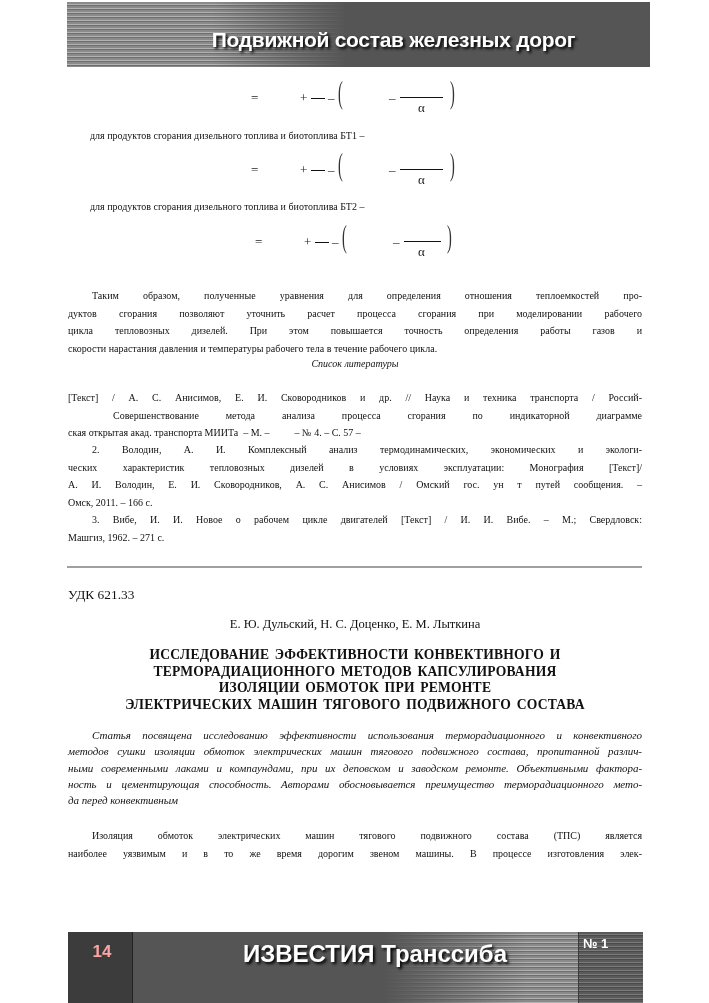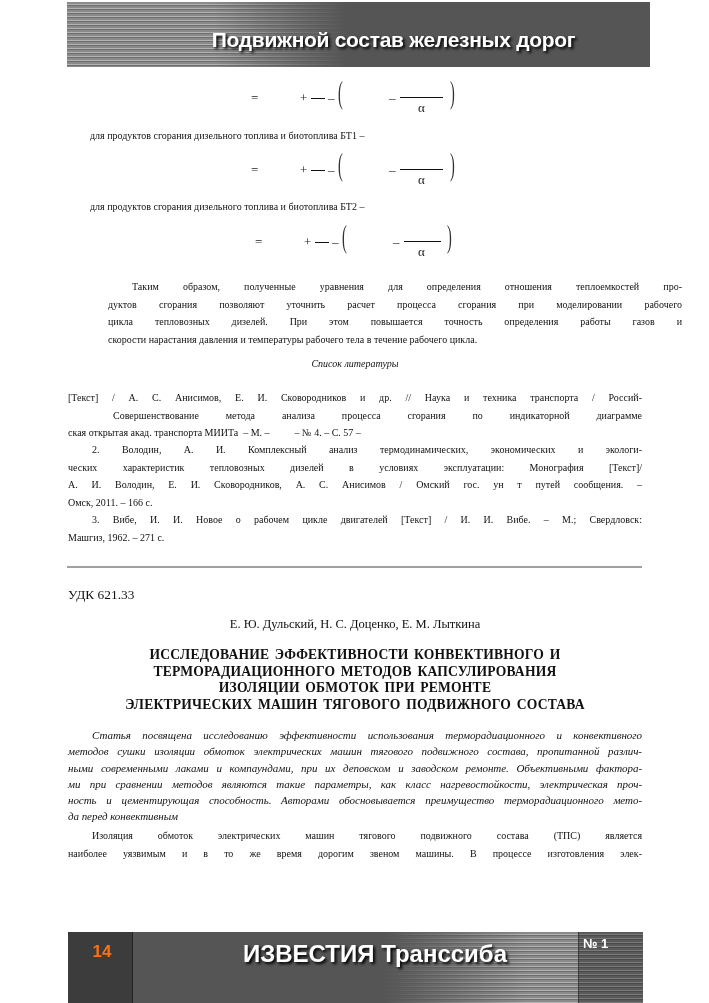--- a/index.html
+++ b/index.html
@@ -30,21 +30,21 @@
     font-size: 13.6px; line-height: 16.5px; word-spacing: 2px; letter-spacing: 0.2px; }
   .abstract { position: absolute; left: 68px; width: 574px; top: 727px; font-style: italic; font-size: 11px; line-height: 16.3px; }
   .abstract .line { letter-spacing: -0.05px; }
   .footer-bar { position: absolute; left: 68px; top: 932px; width: 574px; height: 71px;
     background:
       linear-gradient(90deg, #555 0%, #555 55%, rgba(85,85,85,0) 80%),
       repeating-linear-gradient(180deg, #8a8a8a 0px, #8a8a8a 2px, #b2b2b2 2px, #b2b2b2 3px, #6e6e6e 3px, #6e6e6e 4px); }
   .page-num-box { position: absolute; left: 68px; top: 932px; width: 64px; height: 71px; background: #3c3c3c;
     border-right: 1px solid #222; }
   .page-num { position: absolute; left: 0; right: 0; top: 10px; text-align: center; padding-left: 4px;
-    font-family: "Liberation Sans", sans-serif; font-weight: bold; font-size: 17px; color: #f97316; }
+    font-family: "Liberation Sans", sans-serif; font-weight: bold; font-size: 17px; color: #fca5a5; }
   .footer-title { position: absolute; left: 132px; width: 446px; top: 940px; text-align: center;
     font-family: "Liberation Sans", sans-serif; font-weight: bold; font-size: 24px; color: #fff;
     text-shadow: 2px 2px 3px #000; padding-left: 20px; }
   .issue-box { position: absolute; left: 578px; top: 932px; width: 64px; height: 71px;
     background: repeating-linear-gradient(180deg, #5a5a5a 0px, #5a5a5a 2px, #7a7a7a 2px, #7a7a7a 3px, #4a4a4a 3px, #4a4a4a 4px);
     border-left: 1px solid #3a3a3a; }
   .issue-num { position: absolute; left: 4px; top: 4px; font-family: "Liberation Sans", sans-serif; font-weight: bold;
     font-size: 13px; color: #fff; }
 </style>
 </head>
@@ -91,21 +91,21 @@
   <span style="left:304px;top:234px;">+</span>
   <div class="fracline" style="left:315px;top:242px;width:14px;"></div>
   <span style="left:332px;top:234px;">–</span>
   <span class="paren" style="left:339px;top:218px;">(</span>
   <span style="left:393px;top:234px;">–</span>
   <div class="fracline" style="left:404px;top:241px;width:37px;"></div>
   <span style="left:418px;top:244px;">α</span>
   <span class="paren" style="left:444px;top:218px;">)</span>
 </div>
 
-<div class="text" style="top:278px;margin-left:40px;">
+<div class="text" style="top:287px;">
   <span class="line" style="padding-left:24px;">Таким образом, полученные уравнения для определения отношения теплоемкостей про-</span>
   <span class="line">дуктов сгорания позволяют уточнить расчет процесса сгорания при моделировании рабочего</span>
   <span class="line">цикла тепловозных дизелей. При этом повышается точность определения работы газов и</span>
   <span class="line last">скорости нарастания давления и температуры рабочего тела в течение рабочего цикла.</span>
 </div>
 
 <div class="text center italic" style="top:355px;">Список литературы</div>
 
 <div class="text" style="top:389px;">
   <span class="line">[Текст] / А. С. Анисимов, Е. И. Сковородников и др. // Наука и техника транспорта / Россий-</span>
@@ -134,21 +134,20 @@
   <div>ИССЛЕДОВАНИЕ ЭФФЕКТИВНОСТИ КОНВЕКТИВНОГО И</div>
   <div>ТЕРМОРАДИАЦИОННОГО МЕТОДОВ КАПСУЛИРОВАНИЯ</div>
   <div>ИЗОЛЯЦИИ ОБМОТОК ПРИ РЕМОНТЕ</div>
   <div>ЭЛЕКТРИЧЕСКИХ МАШИН ТЯГОВОГО ПОДВИЖНОГО СОСТАВА</div>
 </div>
 
 <div class="abstract">
   <span class="line" style="padding-left:24px;">Статья посвящена исследованию эффективности использования терморадиационного и конвективного</span>
   <span class="line">методов сушки изоляции обмоток электрических машин тягового подвижного состава, пропитанной различ-</span>
   <span class="line">ными современными лаками и компаундами, при их деповском и заводском ремонте. Объективными фактора-</span>
-  <span class="line">ми при сравнении методов являются такие параметры, как класс нагревостойкости, электрическая проч-</span>
   <span class="line">ность и цементирующая способность. Авторами обосновывается преимущество терморадиационного мето-</span>
   <span class="line last">да перед конвективным</span>
 </div>
 
 <div class="text" style="top:827px;">
   <span class="line" style="padding-left:24px;">Изоляция обмоток электрических машин тягового подвижного состава (ТПС) является</span>
   <span class="line">наиболее уязвимым и в то же время дорогим звеном машины. В процессе изготовления элек-</span>
 </div>
 
 <div class="footer-bar"></div>

